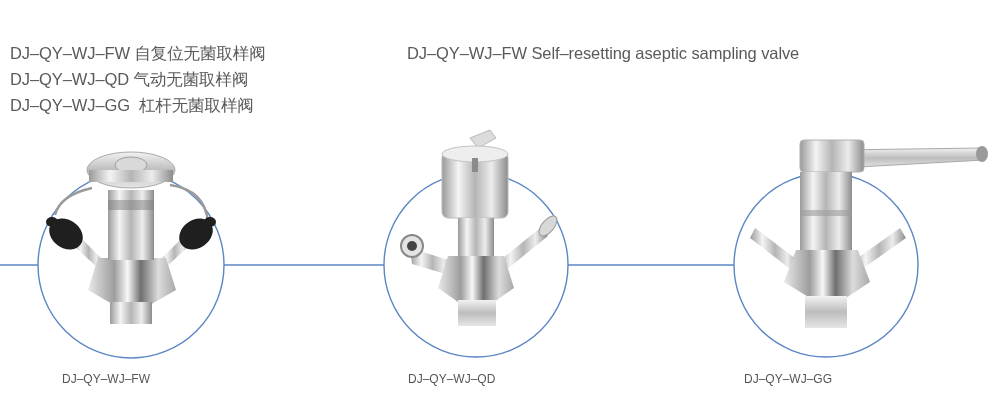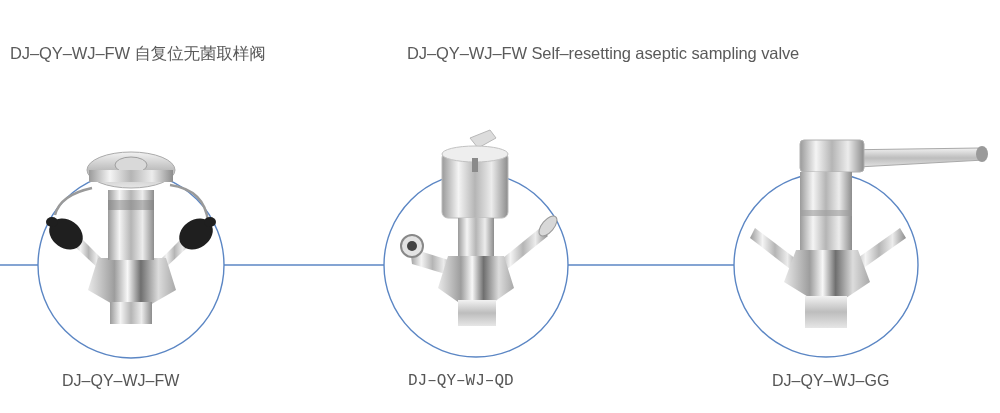--- a/index.html
+++ b/index.html
@@ -7,27 +7,29 @@
       width: 1000px; height: 413px; position: relative; overflow: hidden;
       background: #ffffff;
       font-family: "Liberation Sans", "DejaVu Sans", sans-serif;
       color: #555555;
     }
     .legend-col { position: absolute; top: 40px; font-size: 16.5px; line-height: 26px; color: #5a5a5a; letter-spacing: -0.1px; }
     .legend-col.zh { left: 10px; }
     .legend-col.en { left: 367px; margin-left: 40px; }
     .legend-line { white-space: pre; }
     svg.stage { position: absolute; left: 0; top: 0; }
-    .caption { position: absolute; top: 372px; font-size: 16px; color: #555555; white-space: pre; }
+    .caption { position: absolute; top: 372px; font-size: 12px; color: #555555; white-space: pre; }
   </style>
 </head>
 <body>
 
 <div class="legend-col zh">
   <div class="legend-line">DJ–QY–WJ–FW 自复位无菌取样阀</div>
+  <div class="legend-line">DJ–QY–WJ–QD 气动无菌取样阀</div>
+  <div class="legend-line">DJ–QY–WJ–GG  杠杆无菌取样阀</div>
 </div>
 
 <div class="legend-col en">
   <div class="legend-line">DJ–QY–WJ–FW Self–resetting aseptic sampling valve</div>
 </div>
 
 <svg class="stage" width="1000" height="413" viewBox="0 0 1000 413">
   <defs>
     <linearGradient id="steel" x1="0" y1="0" x2="1" y2="0">
       <stop offset="0" stop-color="#9a9a9a"></stop>
@@ -124,14 +126,14 @@
     <path d="M755 228 L800 262 L794 272 L750 238 Z" fill="url(#steel)"></path>
     <path d="M900 228 L852 262 L858 272 L906 238 Z" fill="url(#steel)"></path>
 
     <path d="M796 250 L858 250 L870 282 L846 298 L810 298 L784 282 Z" fill="url(#cone)"></path>
 
     <rect x="805" y="296" width="42" height="32" fill="url(#steelV)"></rect>
   </g>
 </svg>
 
 <div class="caption" style="left:62px;">DJ–QY–WJ–FW</div>
-<div class="caption" style="left:408px;font-family:Liberation Mono, monospace;">DJ–QY–WJ–QD</div>
-<div class="caption" style="left:772px;">DJ–QY–WJ–GG</div>
+<div class="caption" style="left:408px;">DJ–QY–WJ–QD</div>
+<div class="caption" style="left:744px;">DJ–QY–WJ–GG</div>
 
 </body></html>

